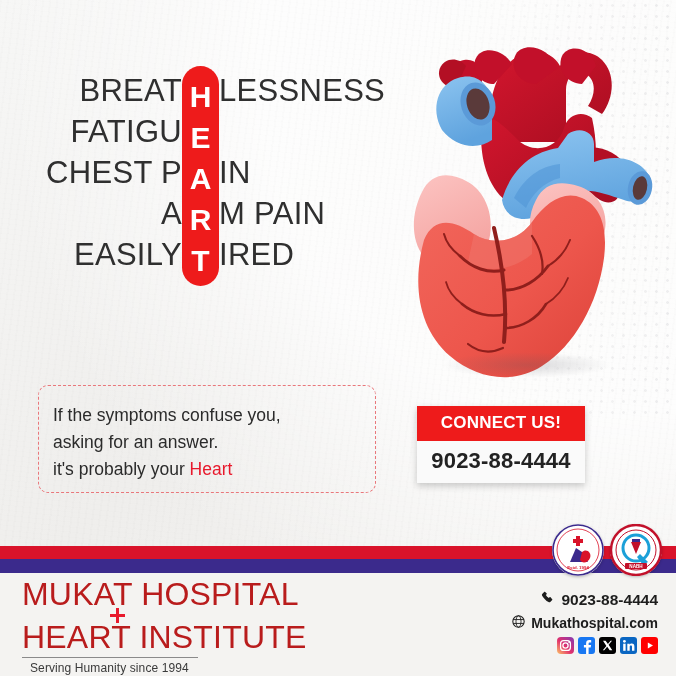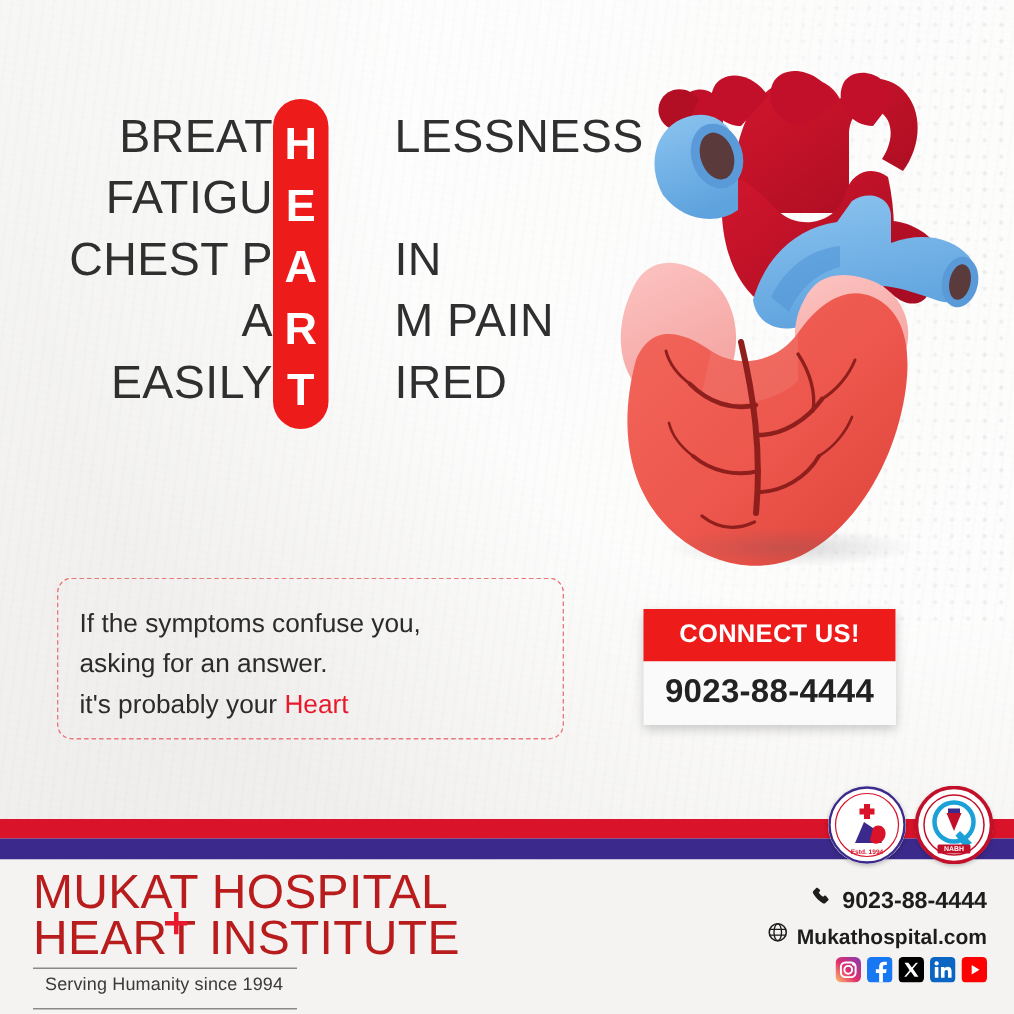--- a/index.html
+++ b/index.html
@@ -46,21 +46,21 @@
   .pill span:nth-child(3){top:98px;}
   .pill span:nth-child(4){top:139px;}
   .pill span:nth-child(5){top:180px;}
 
   .prow{position:absolute;height:46px;line-height:46px;z-index:1;white-space:nowrap;}
   .prow .pre,.prow .post{
     font-size:31px;font-weight:400;color:#2f2f2f;letter-spacing:.3px;
     font-family:"Liberation Sans",sans-serif;
   }
   .prow .pre{position:absolute;right:494px;text-align:right;}
-  .prow .post{position:absolute;left:219px;margin-left:44px;}
+  .prow .post{position:absolute;left:219px;}
   .prow.r1{top:16px;}
   .prow.r2{top:57px;}
   .prow.r3{top:98px;}
   .prow.r4{top:139px;}
   .prow.r5{top:180px;}
   .prow .pre{right:0;}
   .rowwrap{position:absolute;left:0;width:182px;}
 
   
   .heart-art{position:absolute;left:382px;top:22px;width:280px;height:370px;}
@@ -78,21 +78,20 @@
   .msgbox p{
     margin:0;font-size:17.5px;line-height:27px;font-weight:400;
     color:#2b2b2b;font-family:"Liberation Sans",sans-serif;
   }
   .msgbox .hl{color:#e8192c;}
 
   
   .connect{
     position:absolute;left:417px;top:406px;width:168px;
     box-shadow:0 3px 7px rgba(0,0,0,.20);
-    margin-left:12px;
   }
   .connect .head{
     background:#ee1b1b;color:#fff;text-align:center;
     font-size:17px;font-weight:700;letter-spacing:.2px;
     padding:7px 0 8px;font-family:"Liberation Sans",sans-serif;
   }
   .connect .num{
     background:#fafafa;color:#222;text-align:center;
     font-size:22px;font-weight:700;letter-spacing:.2px;
     padding:7px 0 9px;font-family:"Liberation Sans",sans-serif;
@@ -109,21 +108,21 @@
   .badge.b1{left:4px;}
   .badge.b2{left:62px;}
 
   
   .footer{position:absolute;left:0;top:573px;width:676px;height:103px;background:#f4f3f1;}
   .brand{position:absolute;left:22px;top:8px;width:330px;}
   .brand .l1,.brand .l2{
     font-size:32px;font-weight:400;color:#b91c1c;letter-spacing:.2px;
     line-height:27px;font-family:"Liberation Sans",sans-serif;
   }
-  .brand .l2{margin-top:4px;}
+  .brand .l2{margin-top:16px;}
   .brand .cross{
     position:absolute;left:88px;top:27px;width:15px;height:15px;
   }
   .brand .rule{height:1px;background:#8a8a8a;margin-top:6px;width:176px;}
   .brand .tag{
     font-size:12px;color:#3a3a3a;letter-spacing:.1px;padding:3px 0 3px 8px;
     font-family:"Liberation Sans",sans-serif;
   }
 
   .contact{position:absolute;right:18px;top:18px;width:180px;text-align:right;}

